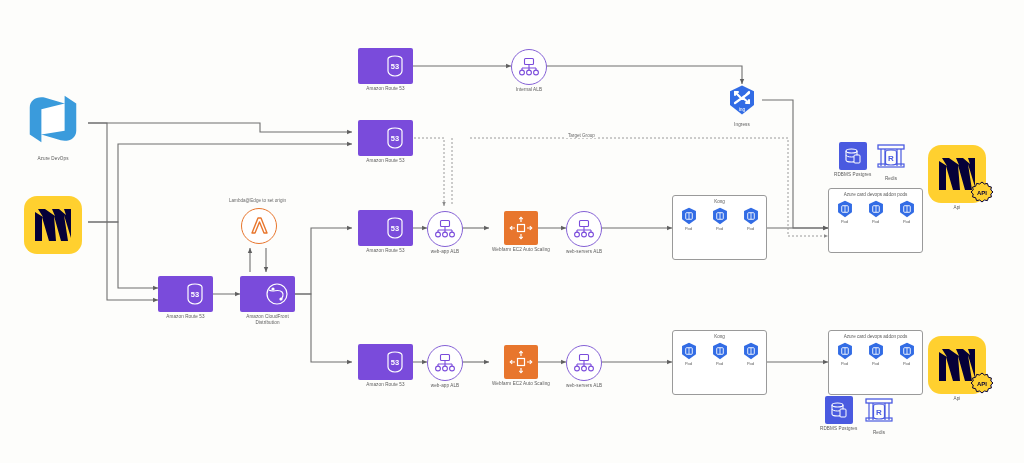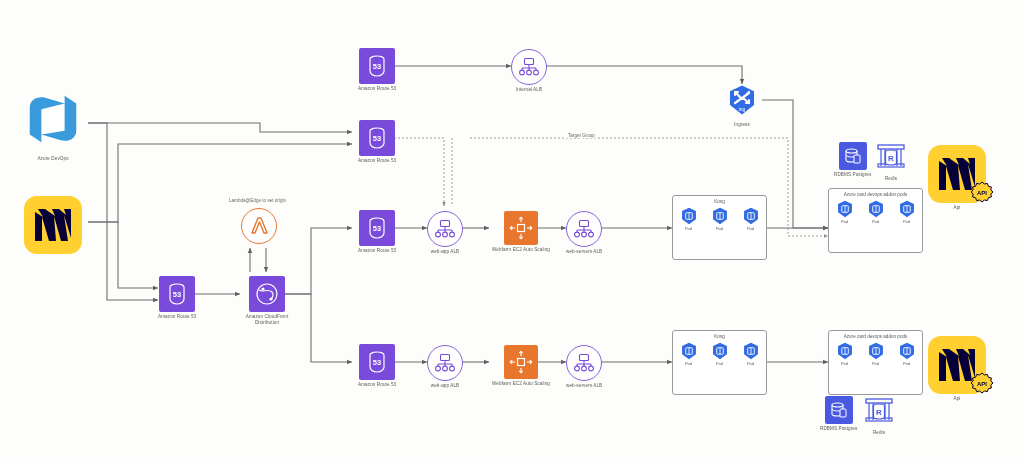--- a/index.html
+++ b/index.html
@@ -13,21 +13,21 @@
   #canvas{position:absolute;inset:0;width:1024px;height:463px;}
   .node{position:absolute;display:flex;flex-direction:column;align-items:center;}
   .cap{
     font-size:4.6px;color:#5a5a5a;text-align:center;margin-top:2px;
     line-height:1.25;letter-spacing:.1px;white-space:nowrap;
   }
   .cap.two{white-space:normal;width:54px;}
 
   
   .aws-sq{width:36px;height:36px;background:#7a4bdb;border-radius:2px;
-          display:flex;align-items:center;justify-content:center;}
+          display:flex;align-items:center;justify-content:center;padding-left:19px;}
   
   .circ{width:34px;height:34px;border-radius:50%;border:1.4px solid #8561d6;
         background:#fff;display:flex;align-items:center;justify-content:center;}
   
   .orange-sq{width:34px;height:34px;background:#e8762d;border-radius:2px;
         display:flex;align-items:center;justify-content:center;}
   
   .lam{width:34px;height:34px;border-radius:50%;border:1.5px solid #e8762d;
         background:#fff;display:flex;align-items:center;justify-content:center;}
 

